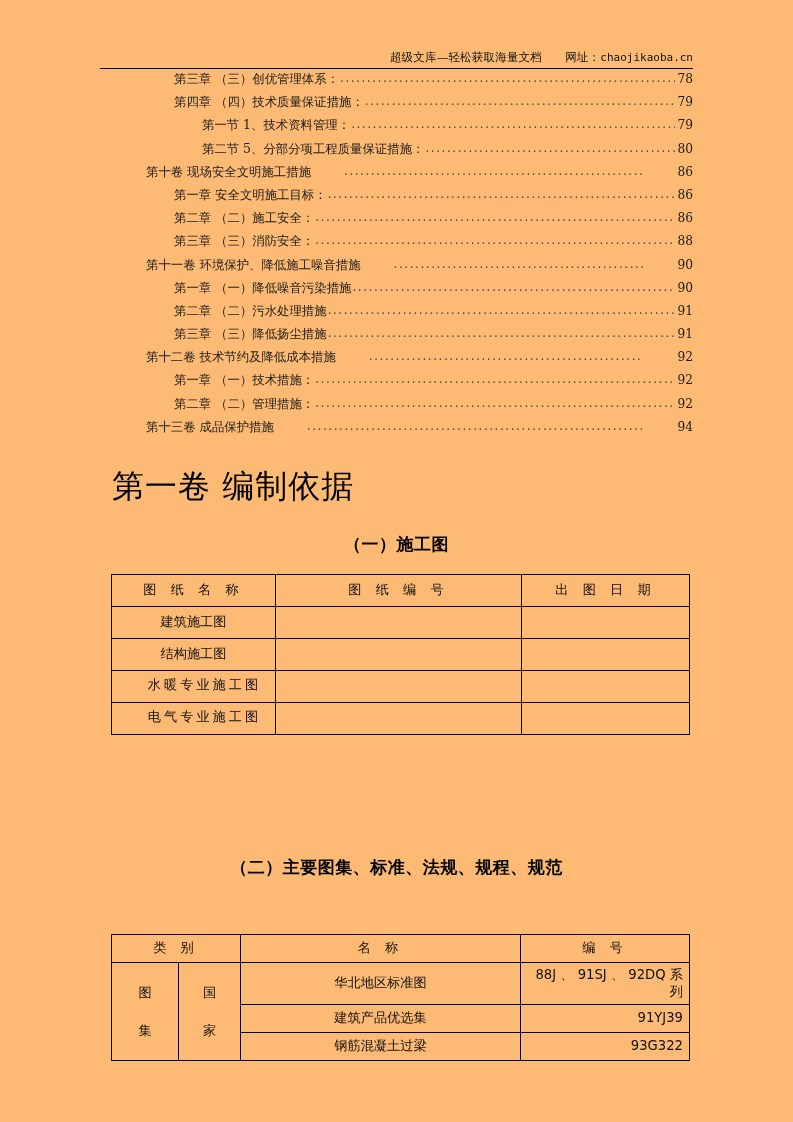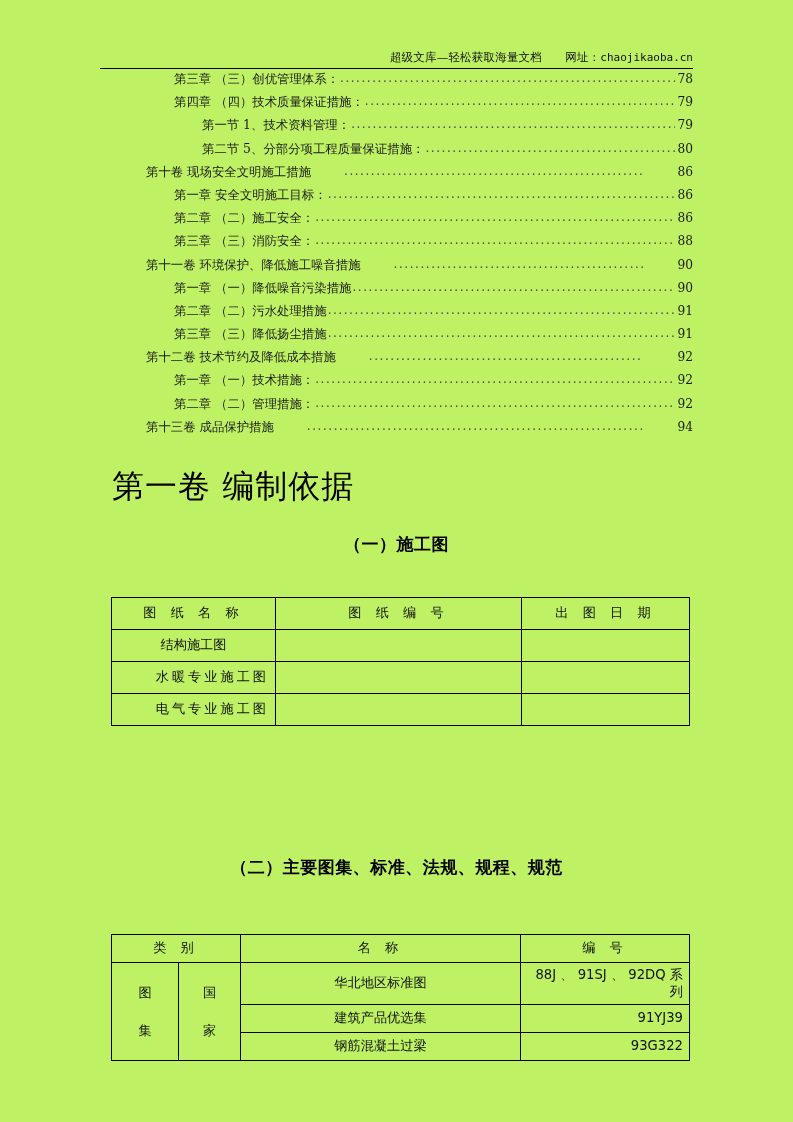--- a/index.html
+++ b/index.html
@@ -4,21 +4,21 @@
 <style>
   html, body {
     margin: 0;
     padding: 0;
     background: #ffffff;
   }
   .page {
     position: relative;
     width: 793px;
     height: 1122px;
-    background: #bef264;
+    background: #fdba74;
     overflow: hidden;
     font-family: "DejaVu Serif", "Liberation Serif", serif;
     color: #000000;
   }
 
   
   .running-header {
     position: absolute;
     left: 100px;
     top: 50px;
@@ -125,34 +125,34 @@
     font-weight: normal;
     font-size: 13.2px;
     color: #111;
     vertical-align: middle;
     line-height: 1.38;
   }
 
   
   #table-drawings {
     left: 111px;
-    top: 597px;
+    top: 574px;
     width: 578px;
   }
   #table-drawings td { height: 25px; }
   #table-drawings .c-name { width: 164px; }
   #table-drawings .c-no   { width: 246px; }
   #table-drawings .c-date { width: 168px; }
   .sp-wide { letter-spacing: 5px; }
   .sp-mid  { letter-spacing: 3px; }
   .hdr-name  { text-align: center; }
   .hdr-no    { text-align: center; padding-left: 0; }
   .hdr-date  { text-align: center; }
   .cell-name { text-align: center; }
-  .cell-name.wrap { text-align: right; padding-left: 28px; }
+  .cell-name.wrap { text-align: center; padding-left: 28px; font-family: Liberation Mono, monospace; }
 
   
   #table-standards {
     left: 111px;
     top: 934px;
     width: 578px;
   }
   #table-standards td { height: 21px; }
   #table-standards .c-cat1 { width: 67px; }
   #table-standards .c-cat2 { width: 62px; }
@@ -284,20 +284,25 @@
     <colgroup>
       <col class="c-name">
         <col class="c-no">
         <col class="c-date">
     </colgroup>
     <tbody>
       <tr>
         <td class="hdr-name sp-wide">图 纸 名 称</td>
         <td class="hdr-no sp-wide">图 纸 编 号</td>
         <td class="hdr-date sp-wide">出 图 日 期</td>
+      </tr>
+      <tr>
+        <td class="cell-name">建筑施工图</td>
+        <td></td>
+        <td></td>
       </tr>
       <tr>
         <td class="cell-name">结构施工图</td>
         <td></td>
         <td></td>
       </tr>
       <tr>
         <td class="cell-name wrap sp-mid">水暖专业施工图</td>
         <td></td>
         <td></td>

